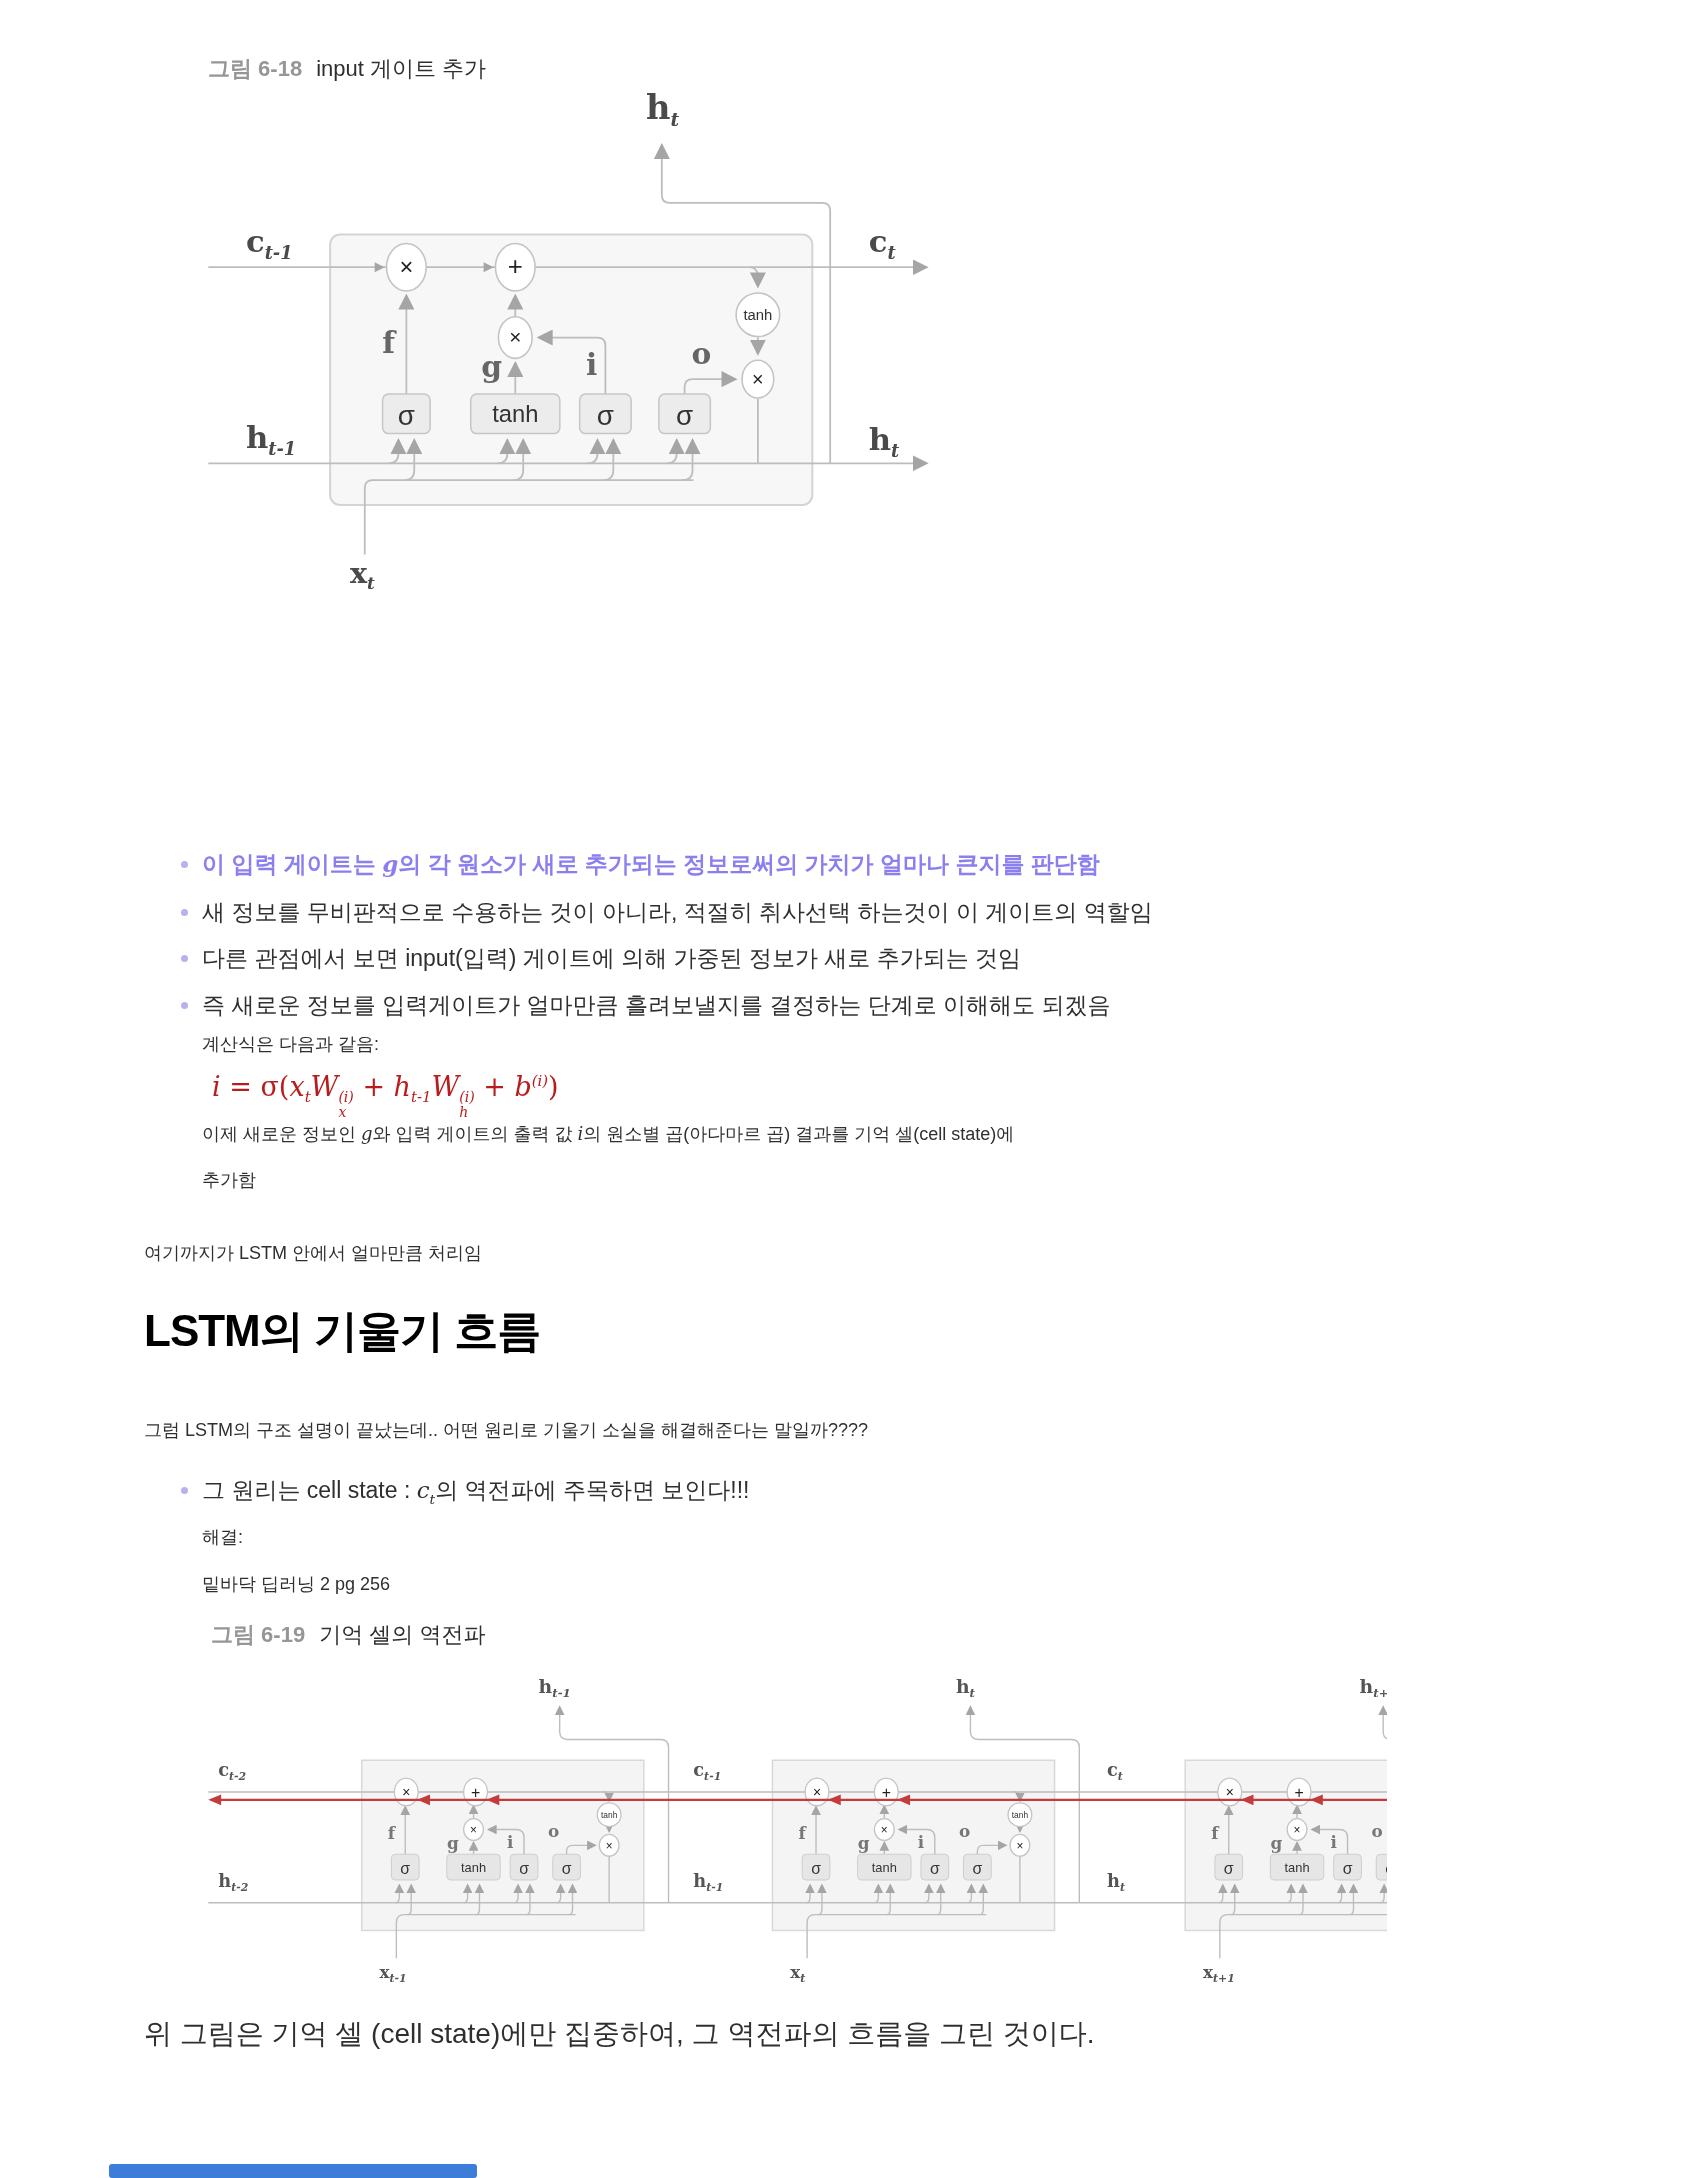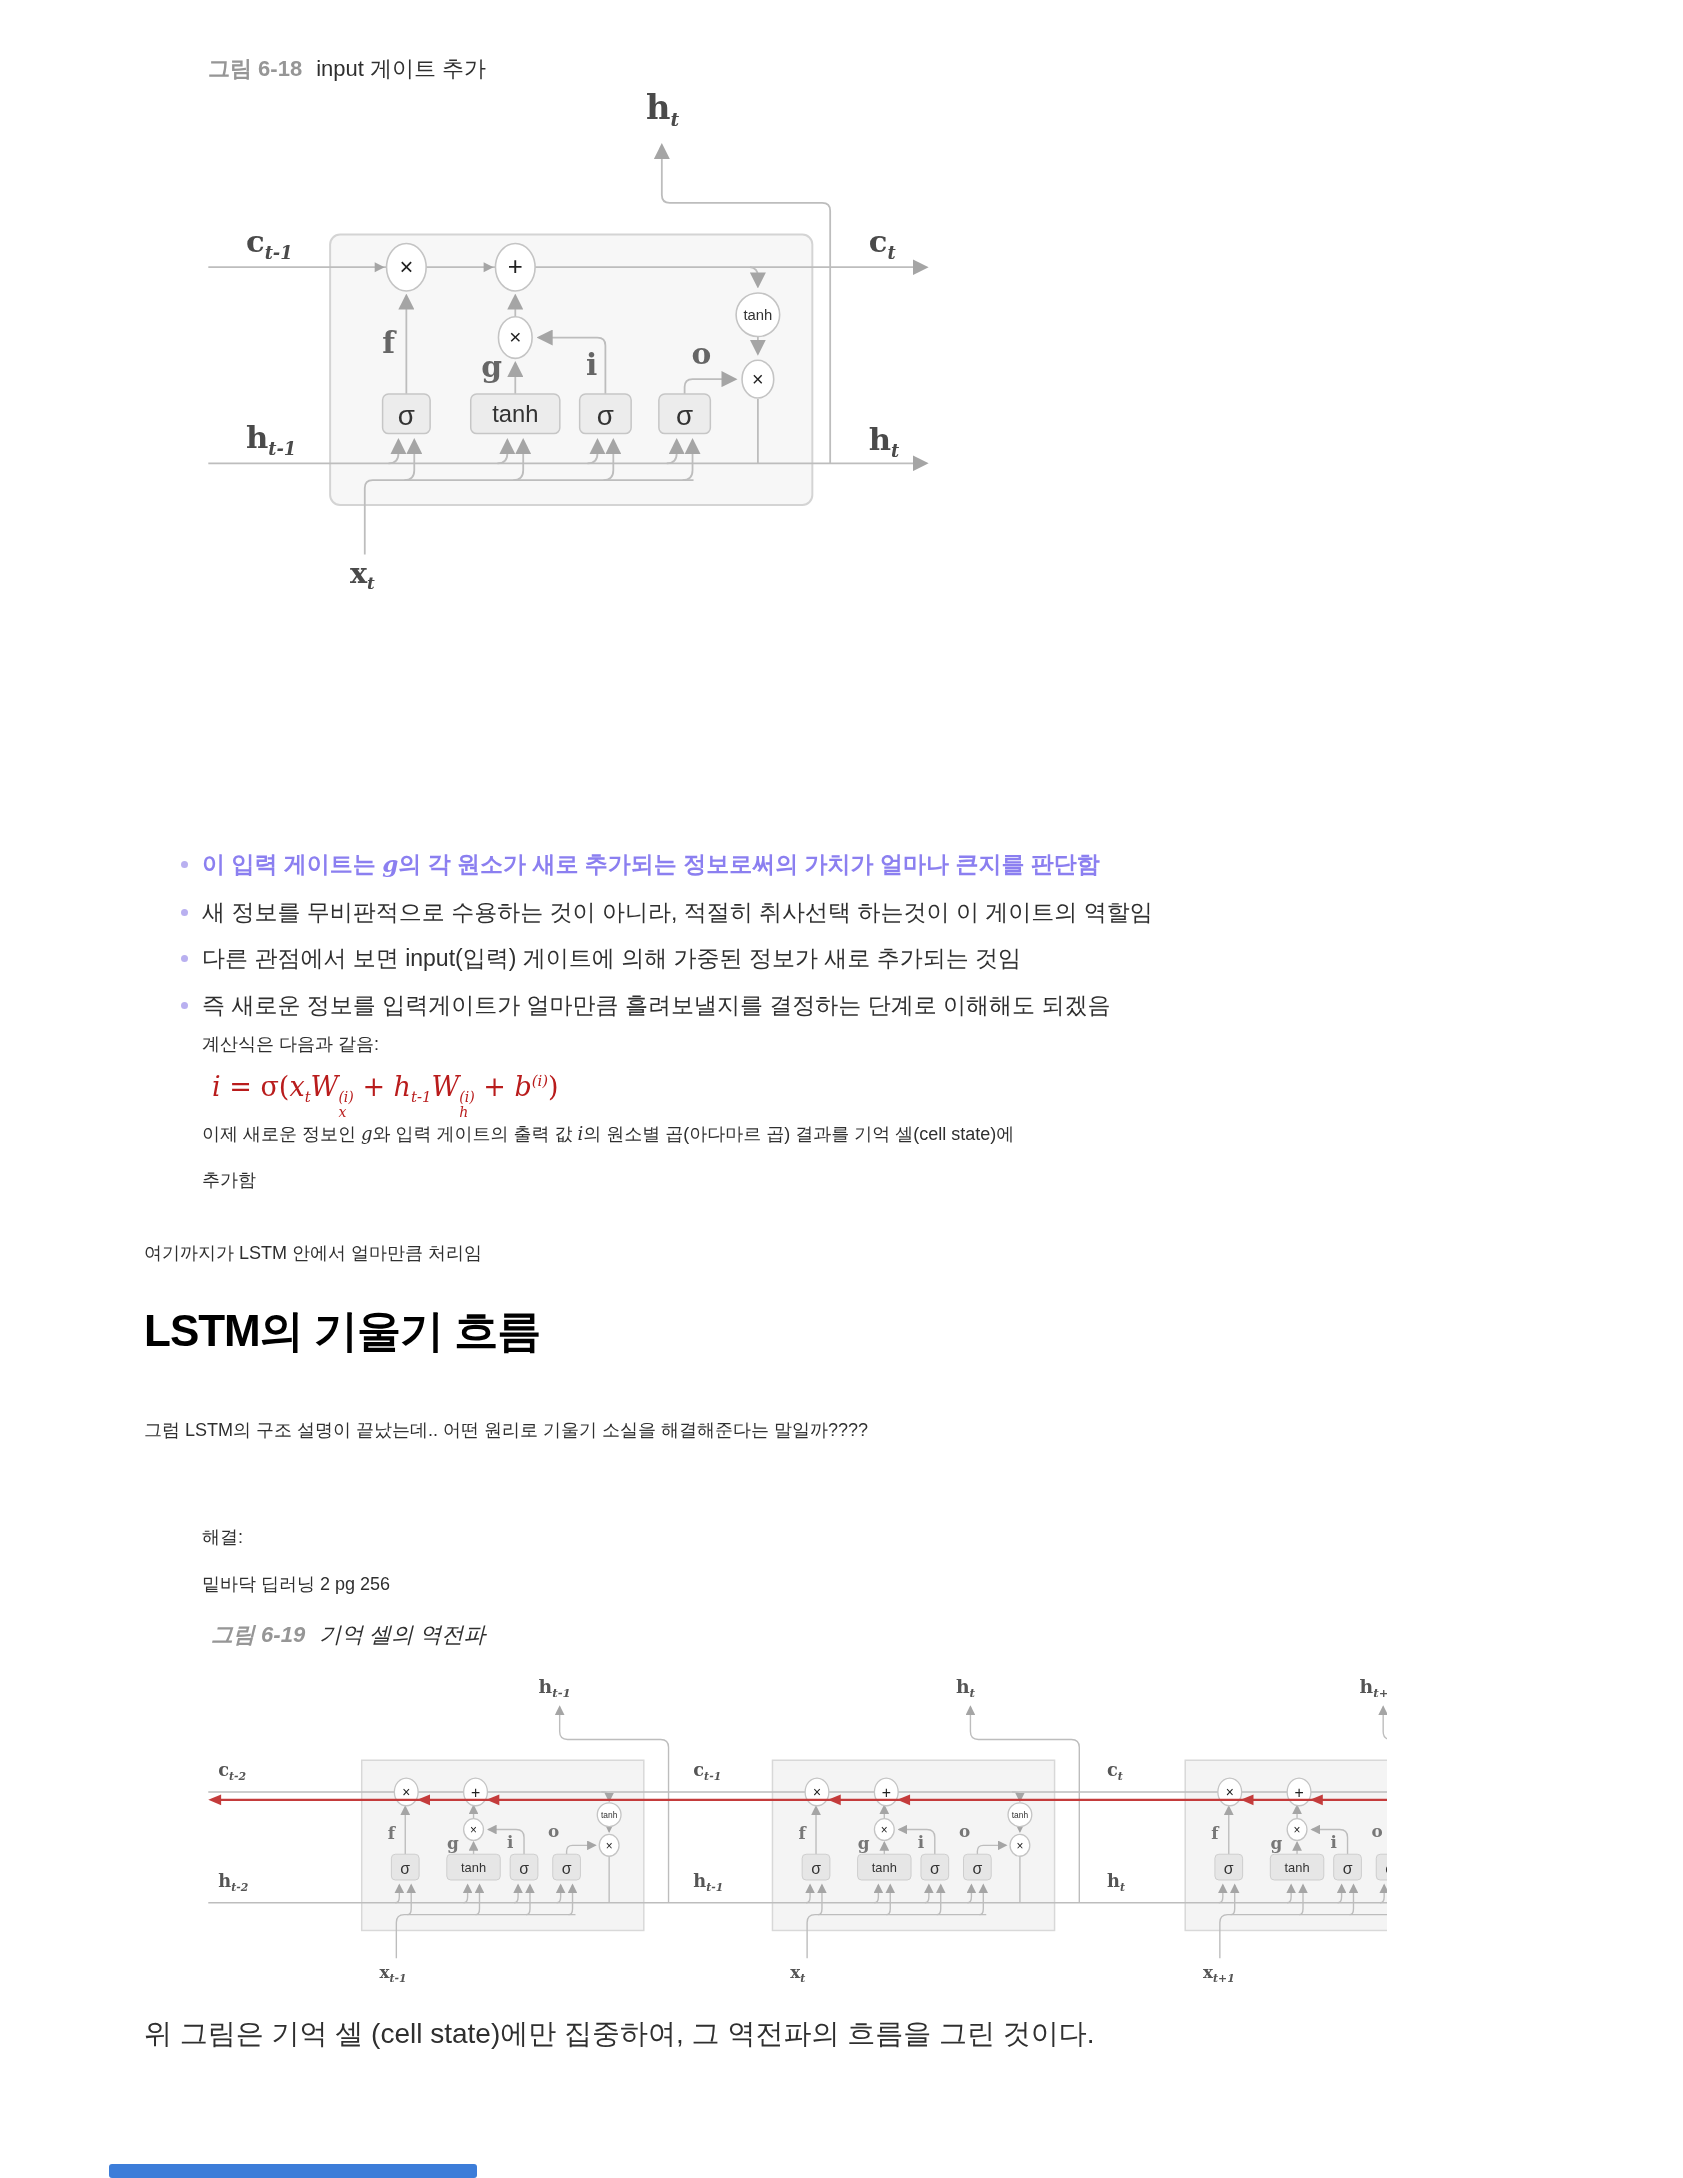--- a/index.html
+++ b/index.html
@@ -138,24 +138,28 @@
 
   <div class="abs body-text" style="left:202px;top:1122px;"><span>이제 새로운 정보인 </span><span class="mathvar">g</span><span>와 입력 게이트의 출력 값 </span><span class="mathvar">i</span><span>의 원소별 곱(아다마르 곱) 결과를 기억 셀(cell state)에</span></div>
   <div class="abs body-text" style="left:202px;top:1168px;">추가함</div>
 
   <div class="abs body-text" style="left:144px;top:1241px;">여기까지가 LSTM 안에서 얼마만큼 처리임</div>
 
   <div class="abs heading" style="left:144px;top:1302px;">LSTM의 기울기 흐름</div>
 
   <div class="abs body-text" style="left:144px;top:1418px;">그럼 LSTM의 구조 설명이 끝났는데.. 어떤 원리로 기울기 소실을 해결해준다는 말일까????</div>
 
+  <div class="bullet-line" style="left:181px;top:1475px;">
+    <span class="dot"></span>
+    <span class="bullet-text"><span>그 원리는 cell state : </span><span class="mathvar">c</span><sub class="mathvar" style="font-size:0.6em">t</sub><span>의 역전파에 주목하면 보인다!!!</span></span>
+  </div>
   <div class="abs body-text" style="left:202px;top:1525px;">해결:</div>
   <div class="abs body-text" style="left:202px;top:1572px;">밑바닥 딥러닝 2 pg 256</div>
 
-  <div class="abs caption" style="left:211px;top:1620px;font-style:italic;">
+  <div class="abs caption" style="left:211px;top:1620px;">
     <span class="cap-label">그림 6-19</span><span>기억 셀의 역전파</span>
   </div>
 
   <svg class="abs" style="left:139px;top:1673px;" width="1455" height="317" viewBox="0 0 1470 320">
     <defs>
       <marker id="ag2" viewBox="0 0 10 10" refX="8.5" refY="5" markerWidth="7" markerHeight="7" orient="auto-start-reverse">
         <path d="M0 0 L10 5 L0 10 z" fill="#a5a5a5"></path>
       </marker>
     </defs>
 

